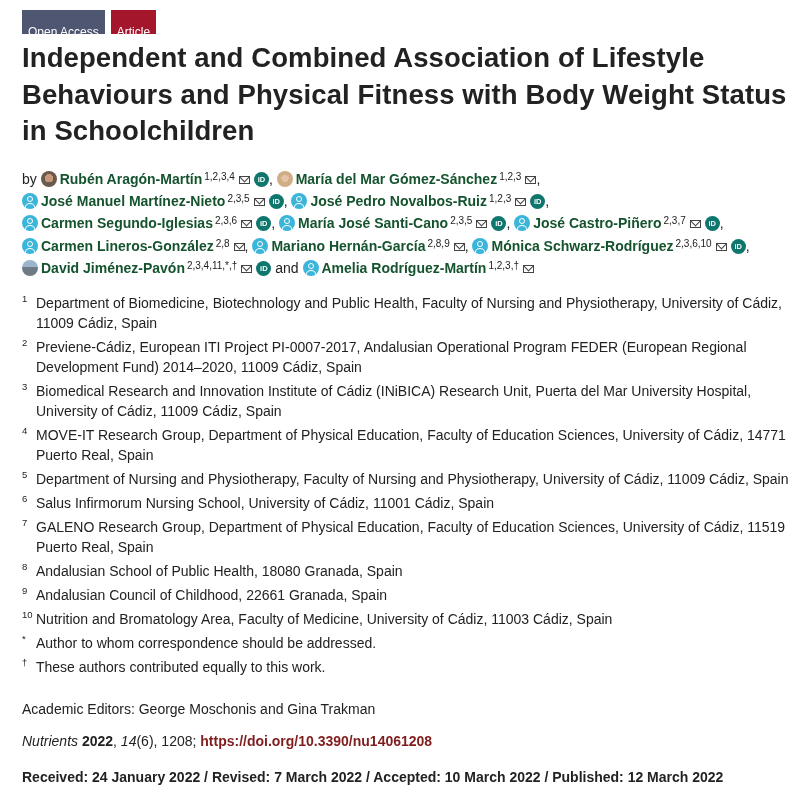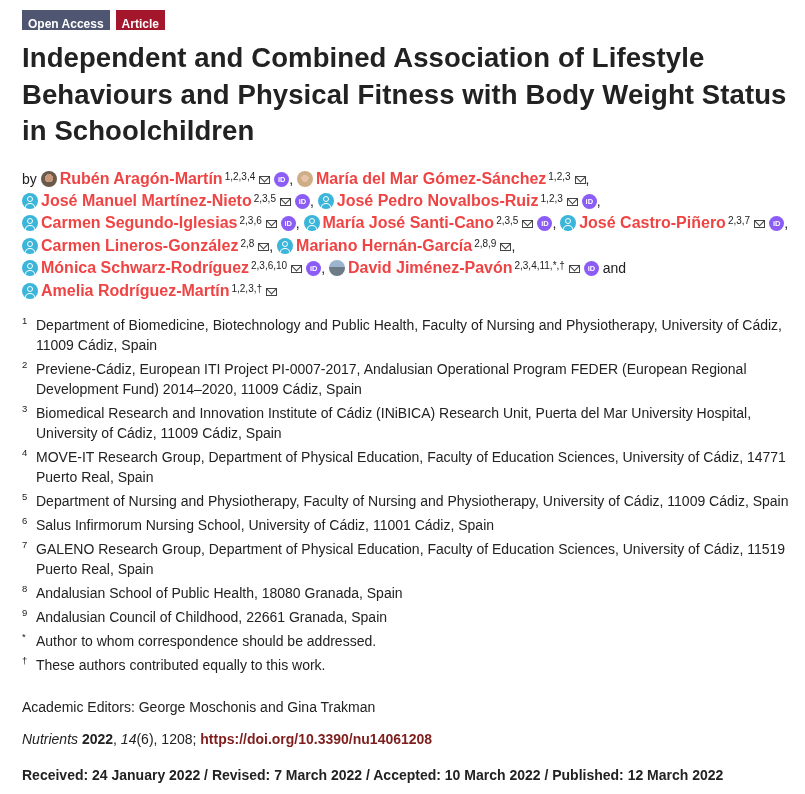--- a/index.html
+++ b/index.html
@@ -1,29 +1,29 @@
 <!DOCTYPE html>
 <html><head>
 <meta charset="utf-8">
 <style>
   html, body { margin: 0; padding: 0; background: #ffffff; }
   body { width: 805px; height: 794px; overflow: hidden; font-family: "Liberation Sans", sans-serif; color: #222; position: relative; }
   .wrap { position: absolute; left: 22px; top: 10px; width: 780px; }
   .badges { display: flex; gap: 6px; height: 20px; }
-  .badge { display: inline-block; color: #fff; font-size: 12px; line-height: 20px; padding: 4px 6px; font-weight: bold; }
+  .badge { display: inline-block; color: #fff; font-size: 12px; line-height: 20px; padding: 12px 6px; }
   .badge.oa { background: #4f5671; }
   .badge.art { background: #a3162c; }
   h1 { margin: 10px 0 0 0; font-size: 27.5px; line-height: 36.5px; font-weight: bold; color: #222; letter-spacing: 0.1px; }
   .authors { margin-top: 17px; font-size: 14px; line-height: 20.4px; color: #222; }
   .author { white-space: nowrap; }
-  .aname { color: #ef4444; font-weight: bold; font-size: 16px; }
+  .aname { color: #14532d; font-weight: bold; font-size: 14px; }
   .sup { font-size: 10px; vertical-align: 4px; color: #222; margin-left: 2px; text-align: right; }
   .mail { display: inline-block; width: 11px; height: 8px; border: 1px solid #444; position: relative; vertical-align: 0px; margin-left: 4px; box-sizing: border-box; }
   .mail:after { content: ""; position: absolute; left: 1px; top: -3px; width: 6px; height: 6px; border-right: 1px solid #444; border-bottom: 1px solid #444; transform: rotate(45deg); }
-  .orcid { display: inline-block; width: 15px; height: 15px; border-radius: 50%; background: #8b5cf6; color: #fff; font-size: 7.5px; line-height: 15px; text-align: center; font-weight: bold; vertical-align: 2px; margin-left: 4px; }
+  .orcid { display: inline-block; width: 15px; height: 15px; border-radius: 50%; background: #0f766e; color: #fff; font-size: 7.5px; line-height: 15px; text-align: center; font-weight: bold; vertical-align: 2px; margin-left: 4px; }
   .avatar { display: inline-block; width: 16px; height: 16px; border-radius: 50%; vertical-align: -3px; margin-right: 3px; position: relative; overflow: hidden; }
   .avatar.generic { background: #3bb5d9; }
   .avatar.generic:before { content: ""; position: absolute; left: 5px; top: 3px; width: 6px; height: 6px; border-radius: 50%; border: 1.5px solid #fff; box-sizing: border-box; }
   .avatar.generic:after { content: ""; position: absolute; left: 3px; top: 10px; width: 10px; height: 8px; border-radius: 50% 50% 0 0; border: 1.5px solid #fff; box-sizing: border-box; }
   .avatar.photo1 { background: radial-gradient(circle at 50% 45%, #c9977a 0 35%, #6a5a4c 36% 100%); }
   .avatar.photo2 { background: radial-gradient(circle at 50% 45%, #e6c2a8 0 30%, #cfae86 31% 100%); }
   .avatar.photo3 { background: linear-gradient(180deg, #9bb5cf 0 45%, #6d7b86 46% 100%); }
   .sep { color: #222; }
   .affs { margin-top: 14px; font-size: 14px; color: #222; }
   .aff { display: flex; line-height: 20px; margin-bottom: 4px; }
@@ -82,20 +82,24 @@
       </div>
       <div class="aff">
         <span class="num">8</span>
         <span class="txt">Andalusian School of Public Health, 18080 Granada, Spain</span>
       </div>
       <div class="aff">
         <span class="num">9</span>
         <span class="txt">Andalusian Council of Childhood, 22661 Granada, Spain</span>
       </div>
       <div class="aff">
+        <span class="num">10</span>
+        <span class="txt">Nutrition and Bromatology Area, Faculty of Medicine, University of Cádiz, 11003 Cádiz, Spain</span>
+      </div>
+      <div class="aff">
         <span class="num">*</span>
         <span class="txt">Author to whom correspondence should be addressed.</span>
       </div>
       <div class="aff">
         <span class="num">†</span>
         <span class="txt">These authors contributed equally to this work.</span>
       </div>
     </div>
 
   <div class="editors">Academic Editors: George Moschonis and Gina Trakman</div>

